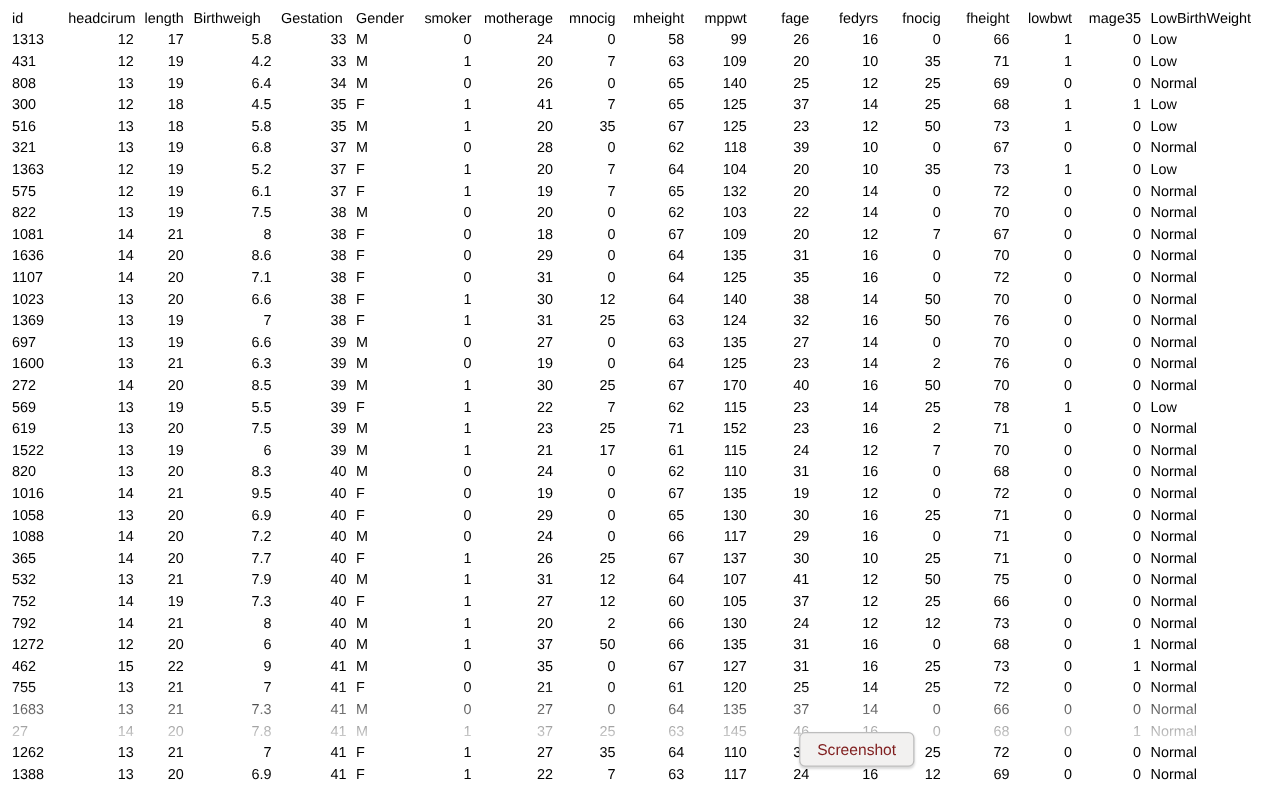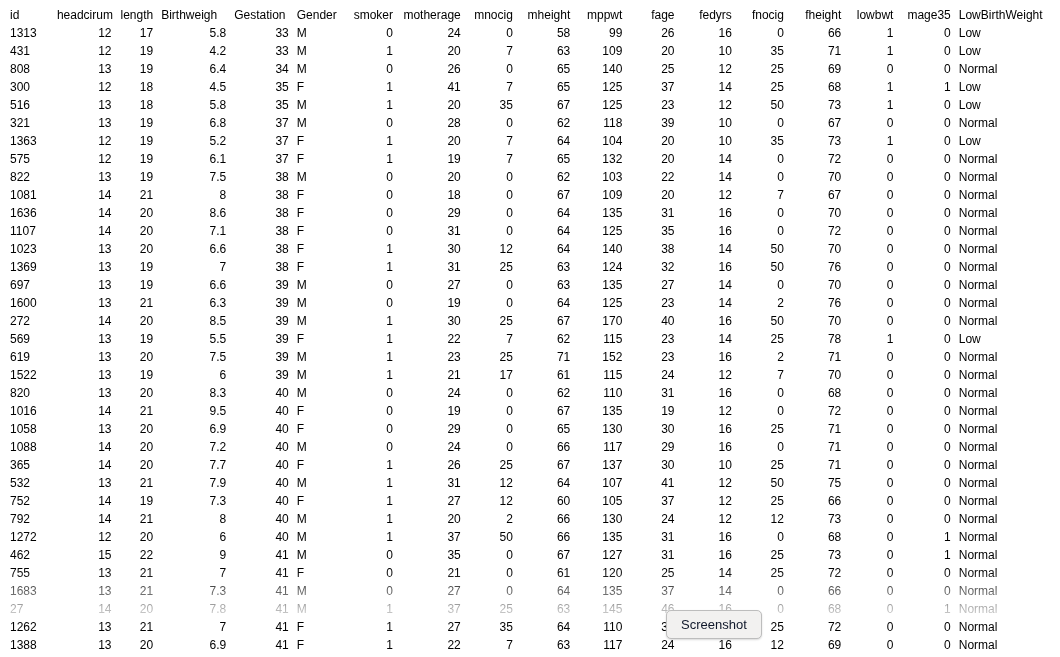--- a/index.html
+++ b/index.html
@@ -7,21 +7,21 @@
   table{width:100%;border-collapse:collapse;table-layout:fixed;}
   th,td{font-weight:normal;padding:2px 4px;white-space:nowrap;overflow:hidden;}
   th{text-align:left;}
   td{text-align:right;}
   td.left{text-align:left;}
   .scrbtn{
     position:absolute;left:666px;top:610px;
     font-size:13px;padding:6px 14px;
     background:#f2f1f0;border:1px solid #bdbdbd;border-radius:5px;
     box-shadow:0 1px 2px rgba(0,0,0,0.15);
-    color:#0f172a;
+    color:#7f1d1d;
   }
   .fade{
     position:absolute;left:0;top:570px;width:1060px;height:50px;
     background:linear-gradient(to bottom, rgba(255,255,255,0), rgba(255,255,255,0.9));
     pointer-events:none;
   }
 </style>
 </head>
 <body>
 

